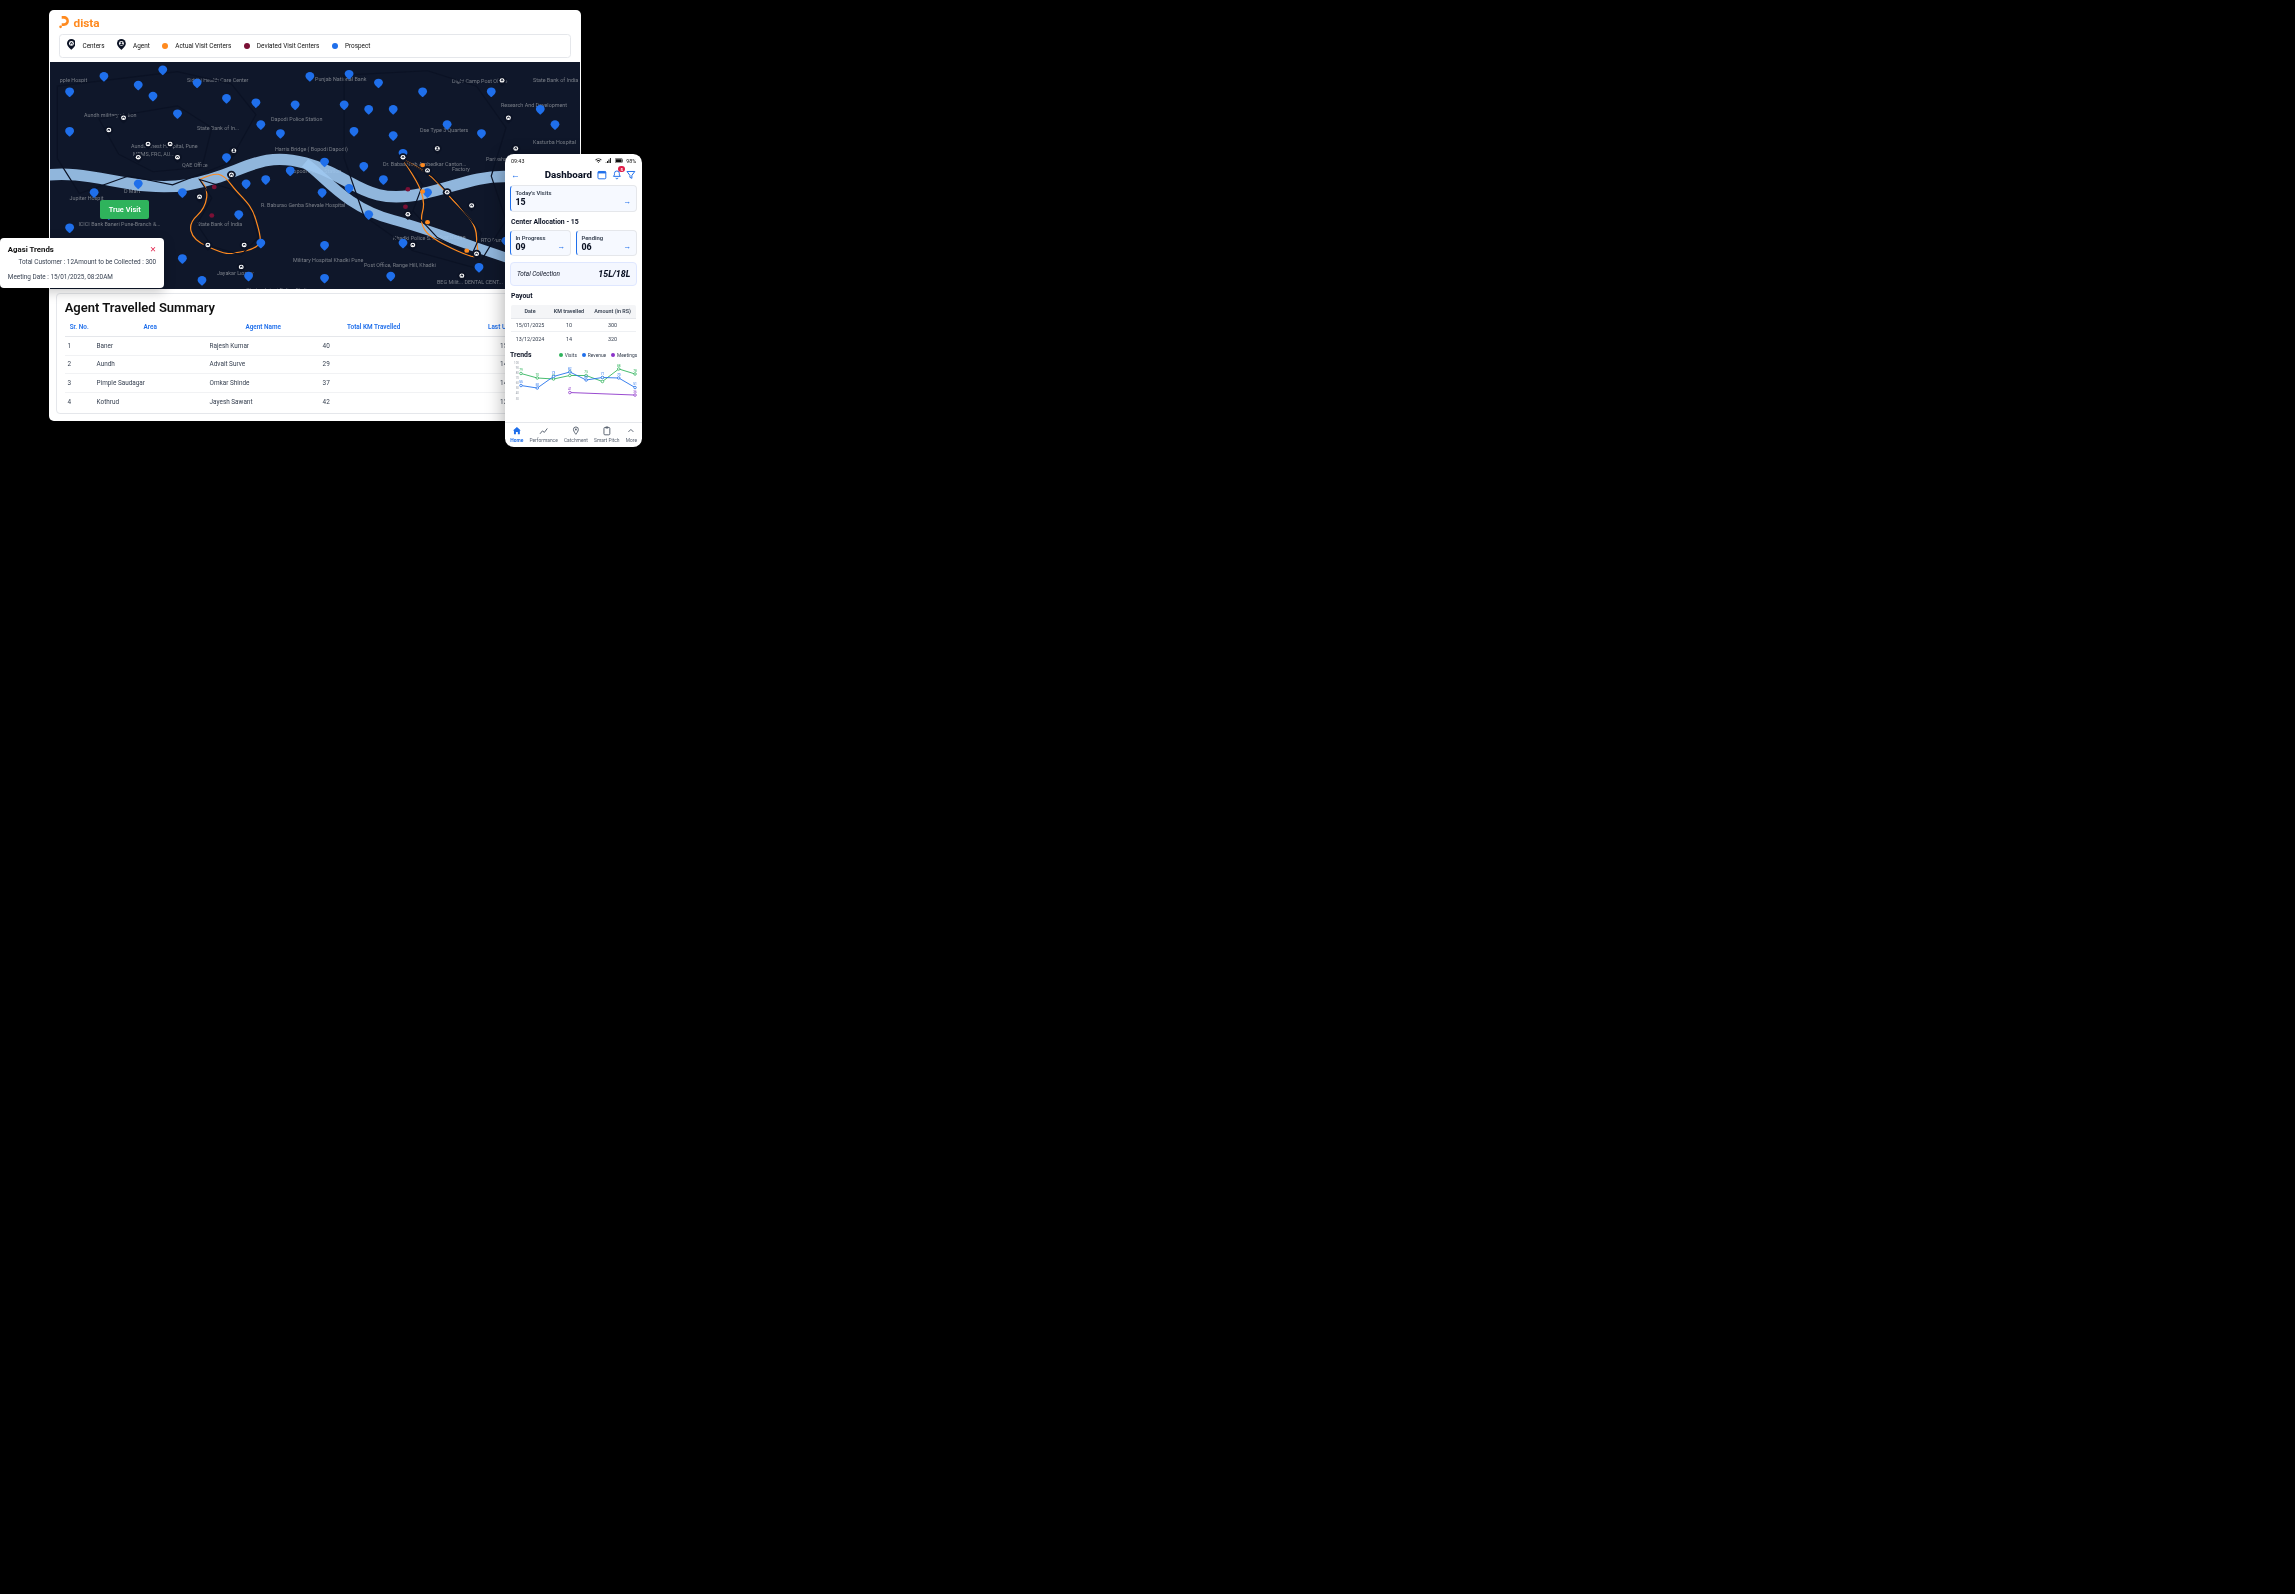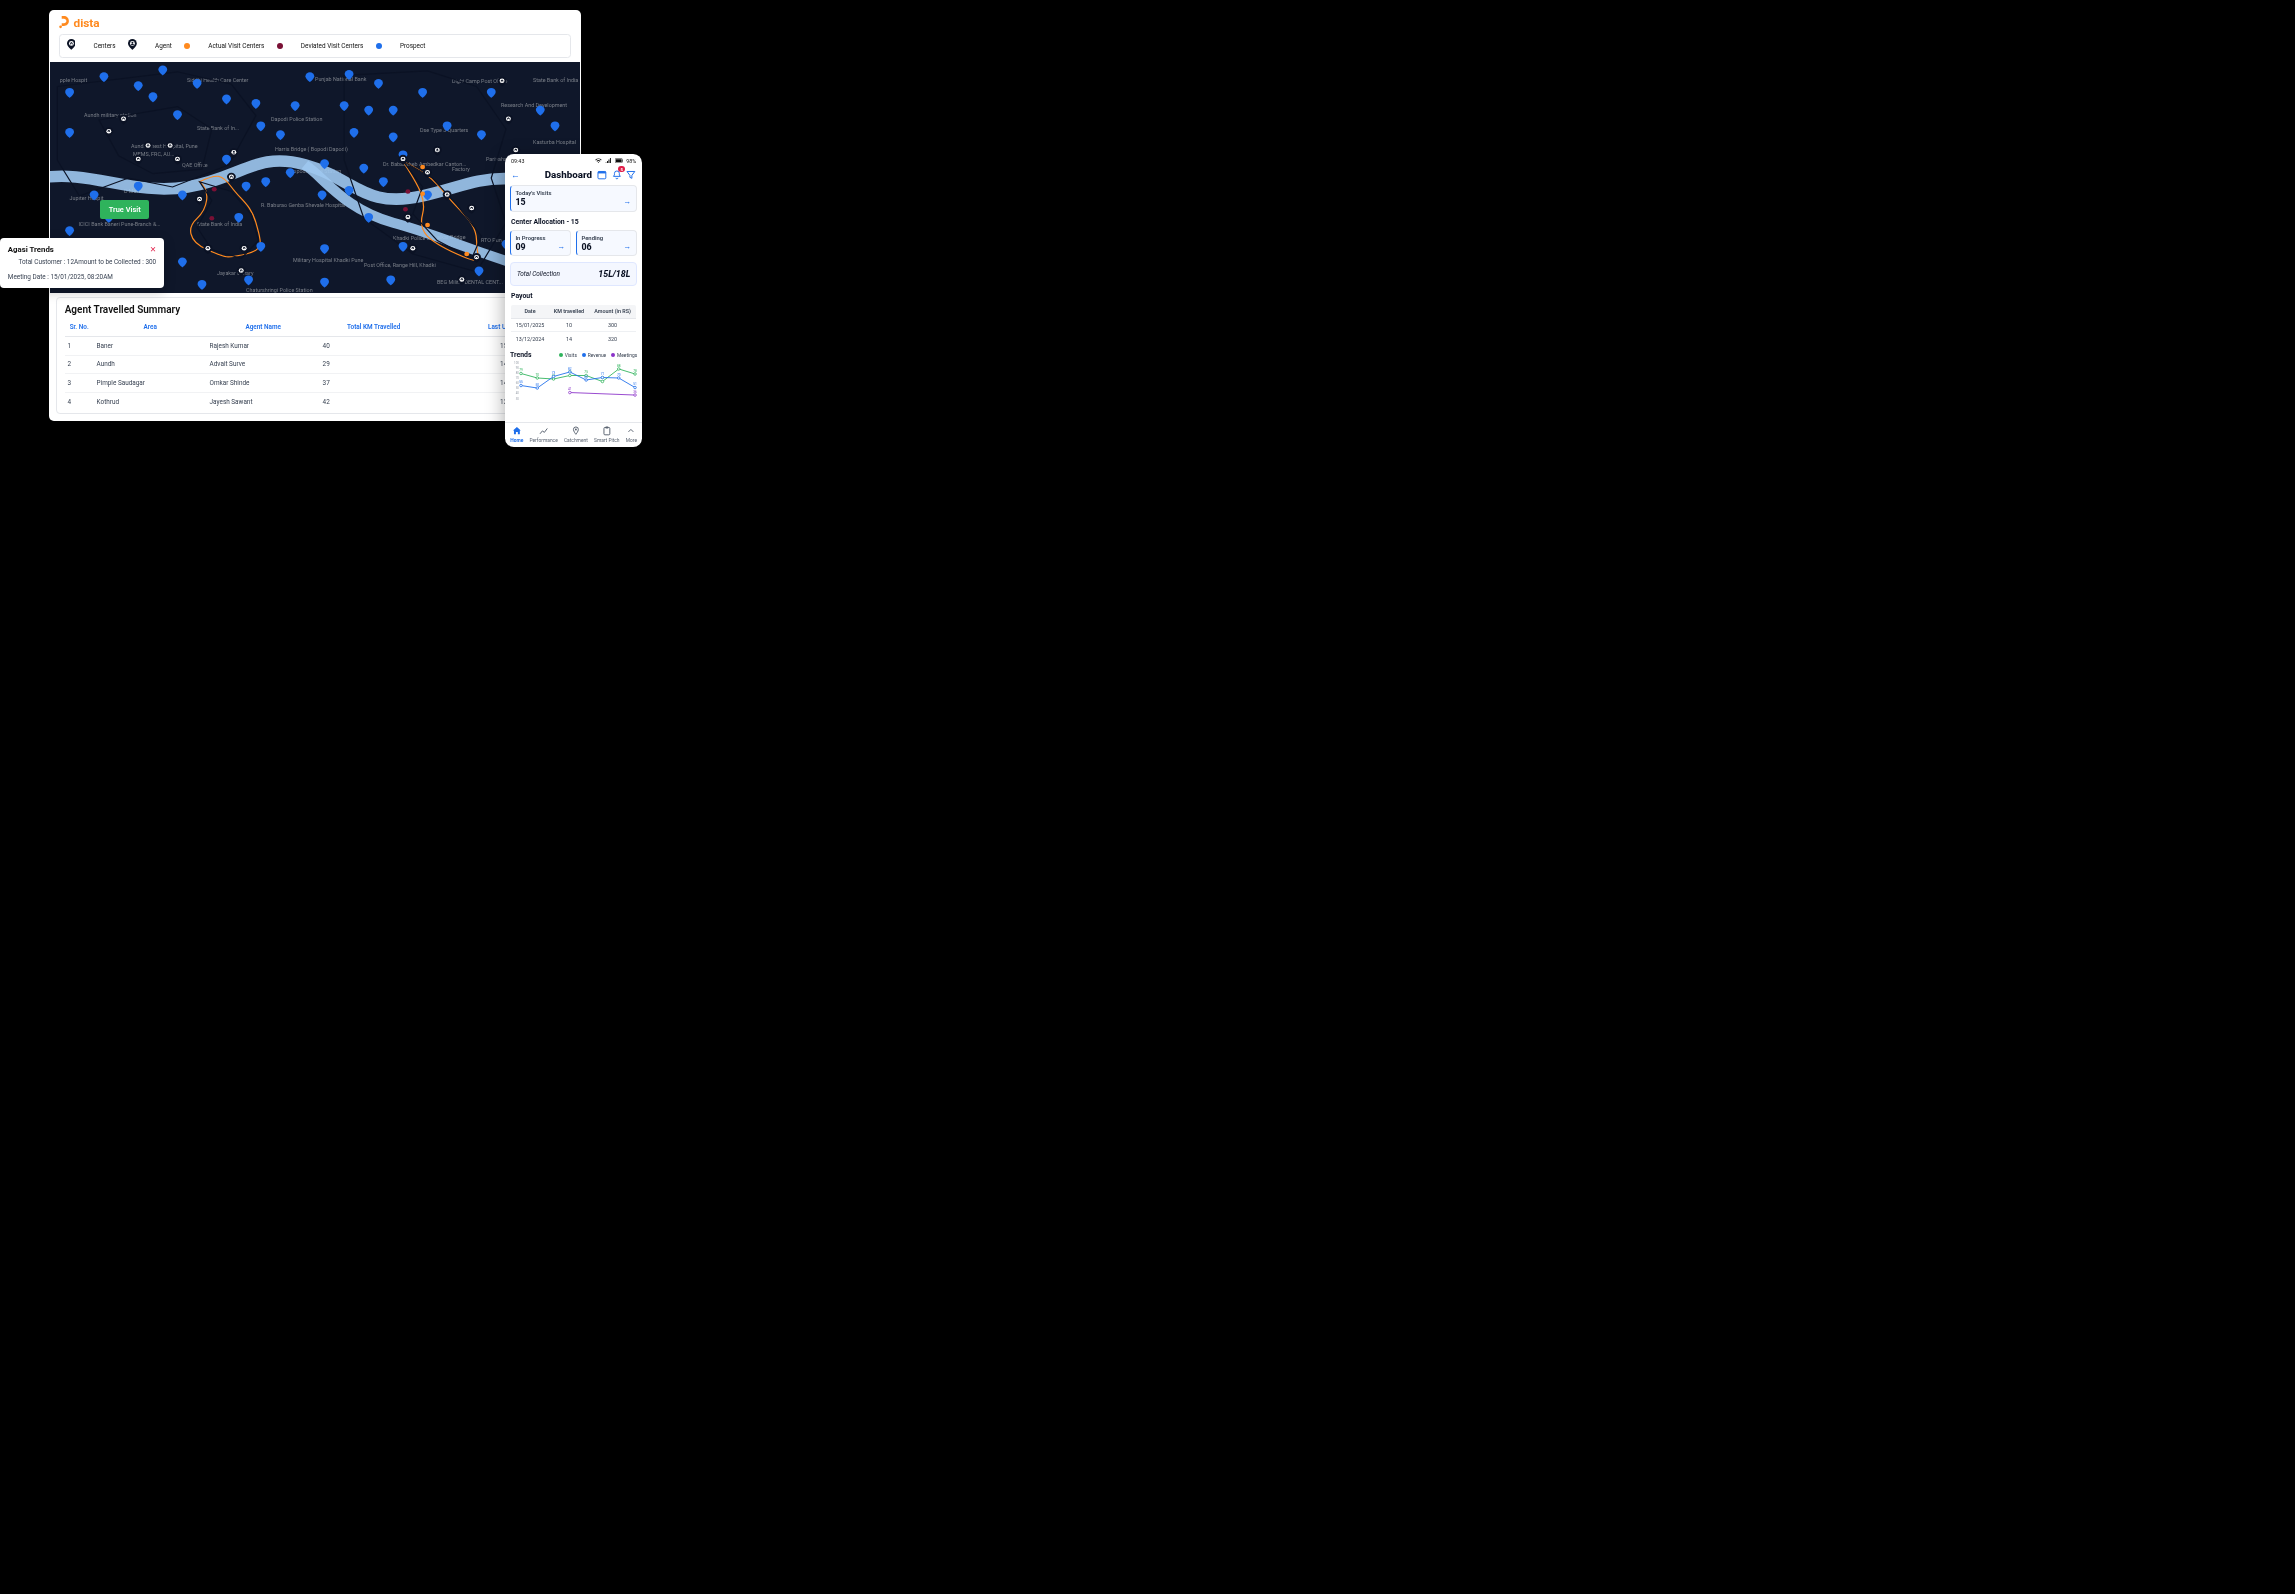--- a/index.html
+++ b/index.html
@@ -13,21 +13,21 @@
 }
 .logo-row { padding: 5.9px 9.8px 3.9px 9.8px; }
 .logo { display: flex; align-items: center; gap: 2.9px; color: #ff8a1f; font-weight: 700; font-size: 11.8px; }
 .logo-mark {
   display: inline-flex; align-items: center; justify-content: center; width: 11.8px; height: 13.7px;
 }
 .legend-bar {
   margin: 0 9.8px 3.9px 9.8px; border: 0.5px solid #e5e7eb; border-radius: 3.4px;
   padding: 4.9px 6.9px; display: flex; gap: 12.7px; align-items: center; font-size: 6.4px; color: #111;
 }
-.legend-item { display: flex; align-items: center; gap: 18px; }
+.legend-item { display: flex; align-items: center; gap: 7px; }
 .legend-dot { width: 5.9px; height: 5.9px; border-radius: 50%; display: inline-block; }
 .c-orange { background: #ff8a1f; }
 .c-maroon { background: #7a1035; }
 .c-blue   { background: #1f6feb; }
 
 .map-area { position: relative; flex: 1 1 auto; margin: 0 1px 0 1px; overflow: hidden; }
 .map-svg { position: absolute; inset: 0; width: 100%; height: 100%; }
 .map-bg { background: #0f172a; }
 
 .true-visit {
@@ -44,21 +44,21 @@
 .popup-title { font-weight: 700; font-size: 7.8px; color: #111; }
 .popup-close { color: #e11d48; font-size: 7.8px; cursor: pointer; }
 .popup-row { display: flex; justify-content: flex-end; font-size: 6.4px; color: #374151; margin-top: 2px; }
 .popup-sub { font-size: 6.4px; color: #374151; margin-top: 6.9px; }
 
 
 .table-card {
   margin: 3.9px 6.9px 6.9px 6.9px; background: #fff; border: 0.5px solid #e5e7eb; border-radius: 3.9px;
   padding: 5.9px 7.8px 2px 7.8px;
 }
-.table-title { font-weight: 600; font-size: 10px; color: #111; margin-bottom: 2.9px; }
+.table-title { font-weight: 600; font-size: 13px; color: #111; margin-bottom: 2.9px; }
 .tbl { width: 100%; border-collapse: collapse; font-size: 6.4px; }
 .tbl thead th { text-align: center; font-weight: 600; color: #1f6feb; padding: 4.9px 2.9px; border-bottom: 0.5px solid #e5e7eb; cursor: pointer; }
 .tbl tbody td { padding: 4.9px 2.9px; border-bottom: 0.5px solid #f1f2f4; color: #374151; }
 .tbl tbody tr:last-child td { border-bottom: none; }
 .col-sr { width: 29px; }
 .col-area { width: 113px; }
 .col-agent { width: 113px; }
 .col-km { width: 108px; }
 .col-date { text-align: right; }
 

